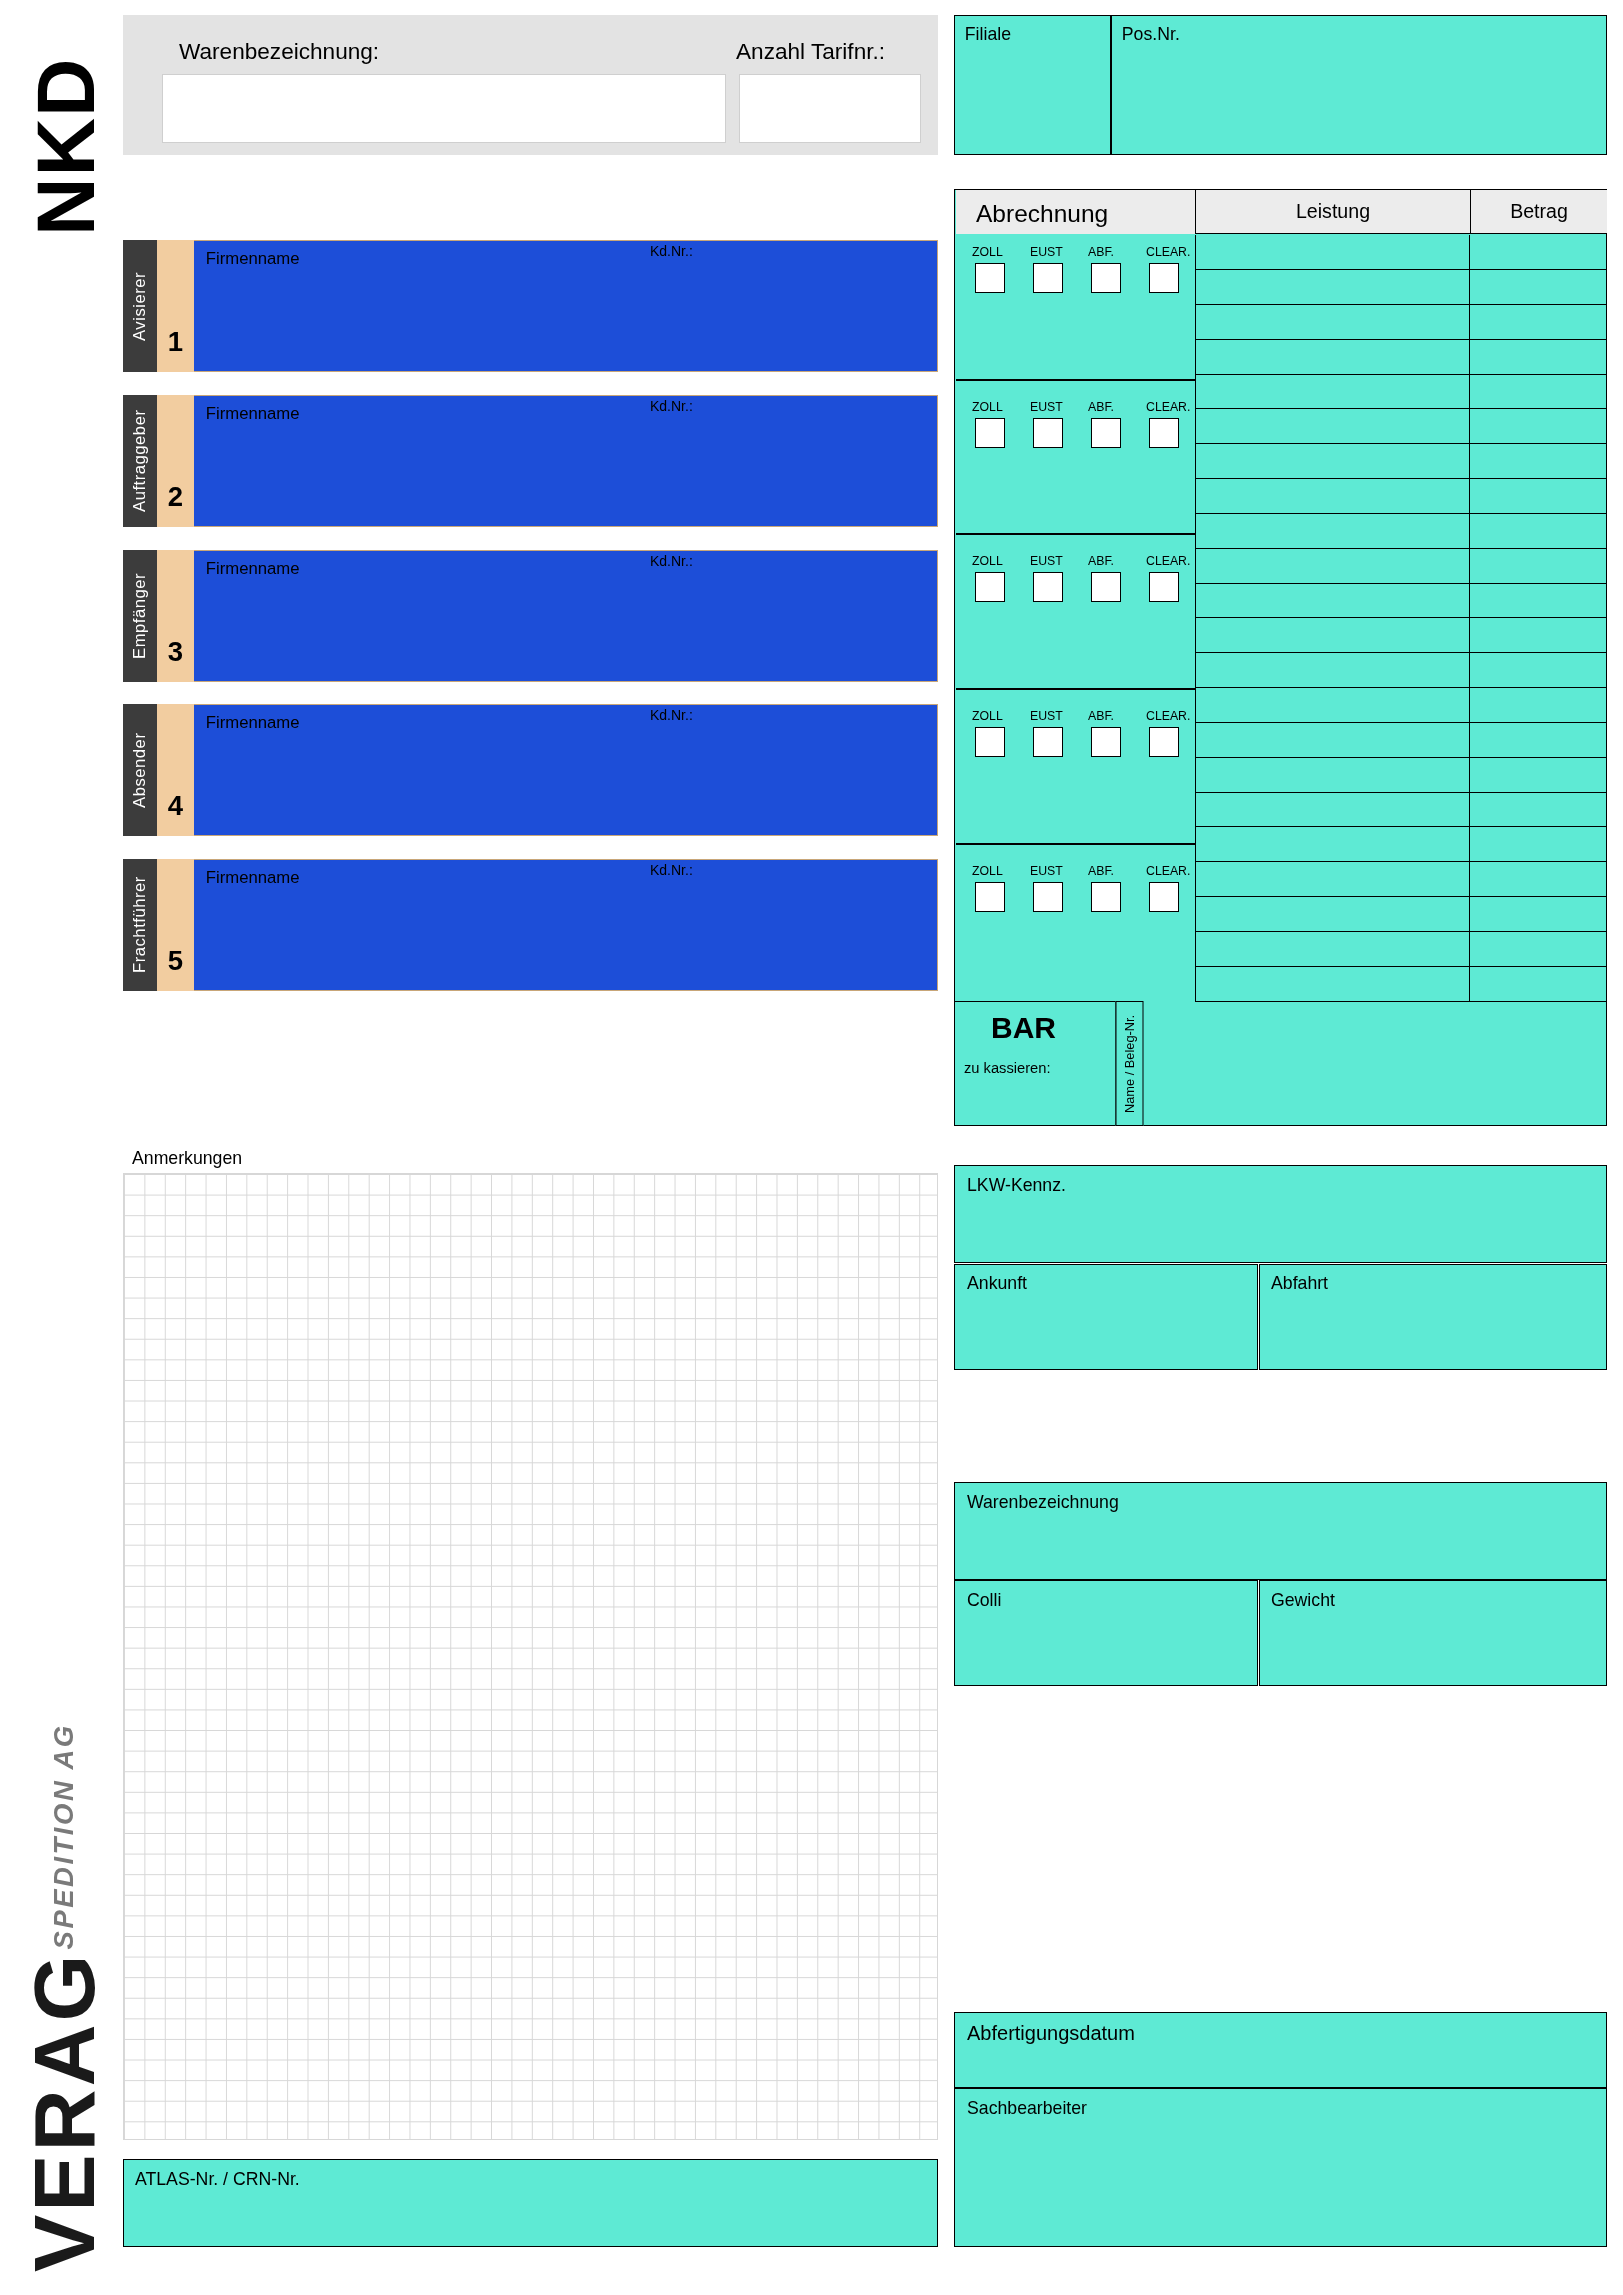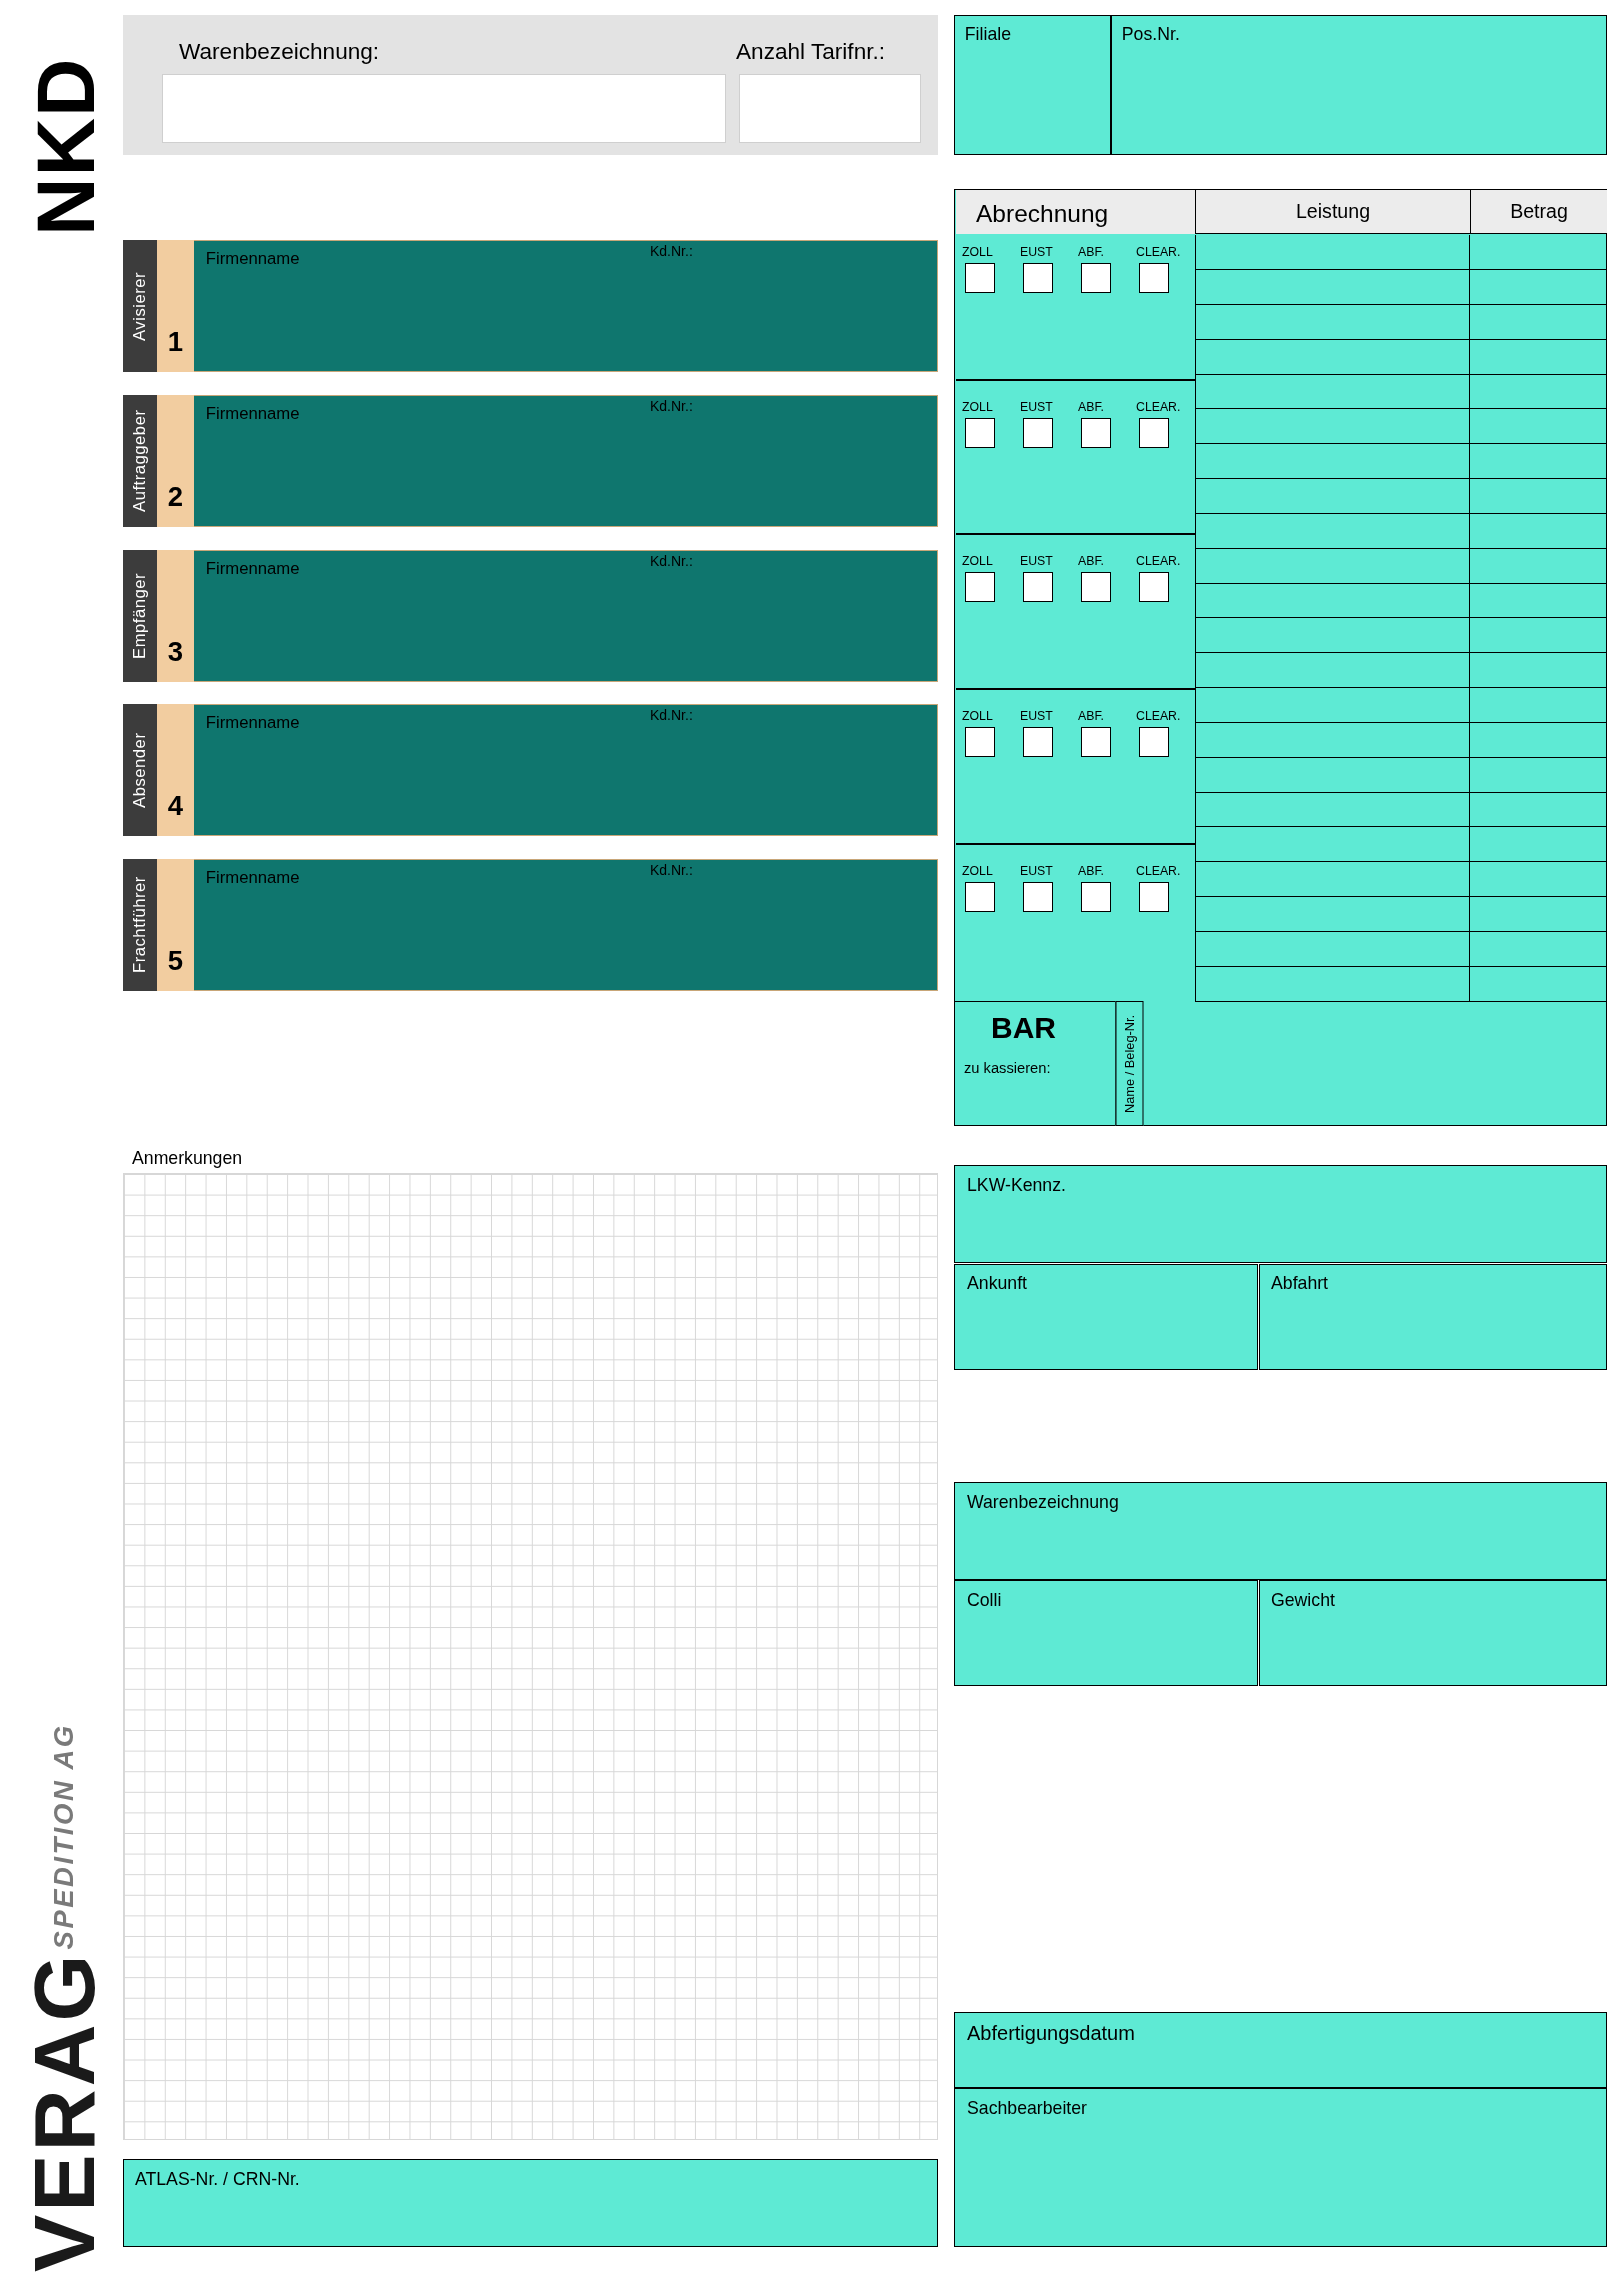--- a/index.html
+++ b/index.html
@@ -95,30 +95,30 @@
     writing-mode: vertical-rl; transform: rotate(180deg);
     display:flex; align-items:center; justify-content:center;
     font-size: 16.7px; letter-spacing: 0.5px;
   }
   .party-num {
     width: 37px; background:#f2cda0; color:#000;
     display:flex; align-items:flex-end; justify-content:center;
     font-size: 27.5px; font-weight: bold; padding-bottom: 13.7px;
   }
   .party-fields {
-    flex: 1; background:#0f766e; border:1.5px solid #c8a678; border-left:none;
+    flex: 1; background:#1d4ed8; border:1.5px solid #c8a678; border-left:none;
     position: relative;
     padding-left: 29px;
   }
   .party-fields .fn { position:absolute; left: 11.8px; top: 7.9px; font-size: 16.7px; }
   .party-fields .kd { position:absolute; left: 456px; top: 2px; font-size: 14px; }
   .party-flex { display:flex; height: 100%; }
 
   
-  .chk-strip { position:absolute; width: 236px; }
+  .chk-strip { position:absolute; width: 236px; margin-left: 10px; }
   .chk-strip .cl { position:absolute; font-size: 12.3px; top: 0; }
   .chk-strip .cb { position:absolute; width: 30px; height: 30px; border:1.5px solid #000; top: 17.7px; background:#fff; }
 
   
   #bar-box { left: 954px; top: 1001px; width: 162px; height: 125px; }
   #bar-title { left: 991px; top: 1011px; font-size: 30px; font-weight: bold; }
   #bar-sub { left: 964px; top: 1060px; font-size: 14.7px; }
   #bar-name-strip {
     left: 1116px; top: 1001px; width: 27.5px; height: 125px;
     writing-mode: vertical-rl; transform: rotate(180deg);

